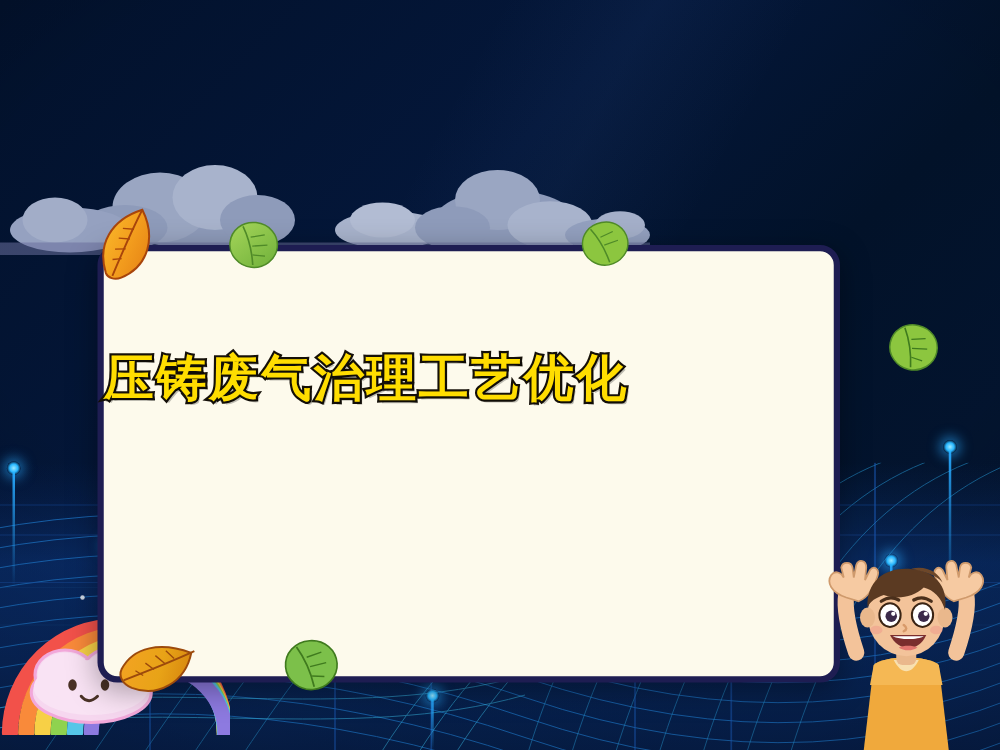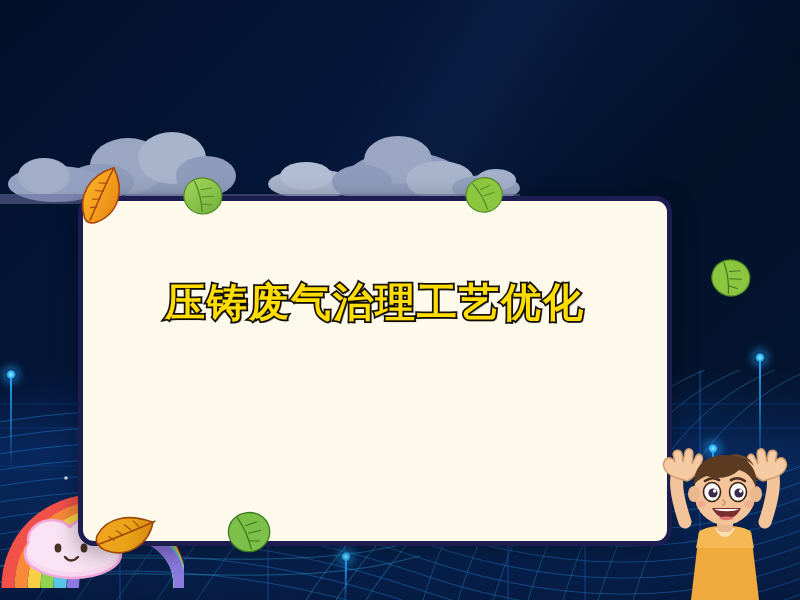--- a/index.html
+++ b/index.html
@@ -40,21 +40,20 @@
   .card{
     position:absolute;left:78px;top:196px;width:594px;height:350px;
     background:#fdfaec;
     border:5px solid #1e1d52;
     border-radius:16px;
     box-sizing:border-box;
     box-shadow:0 6px 24px rgba(0,0,0,.35);
   }
   .title{
     position:absolute;left:0;right:0;top:74px;
-    text-align:center;
     font-size:40px;font-weight:bold;letter-spacing:2px;
     color:#ffdd00;
     -webkit-text-stroke:3.5px #151008;
     paint-order:stroke fill;
     text-shadow:2px 2px 0 rgba(0,0,0,.25);
     white-space:nowrap;
   }
 
   
   .cloudband{position:absolute;left:0;top:132px;width:520px;height:72px;}

